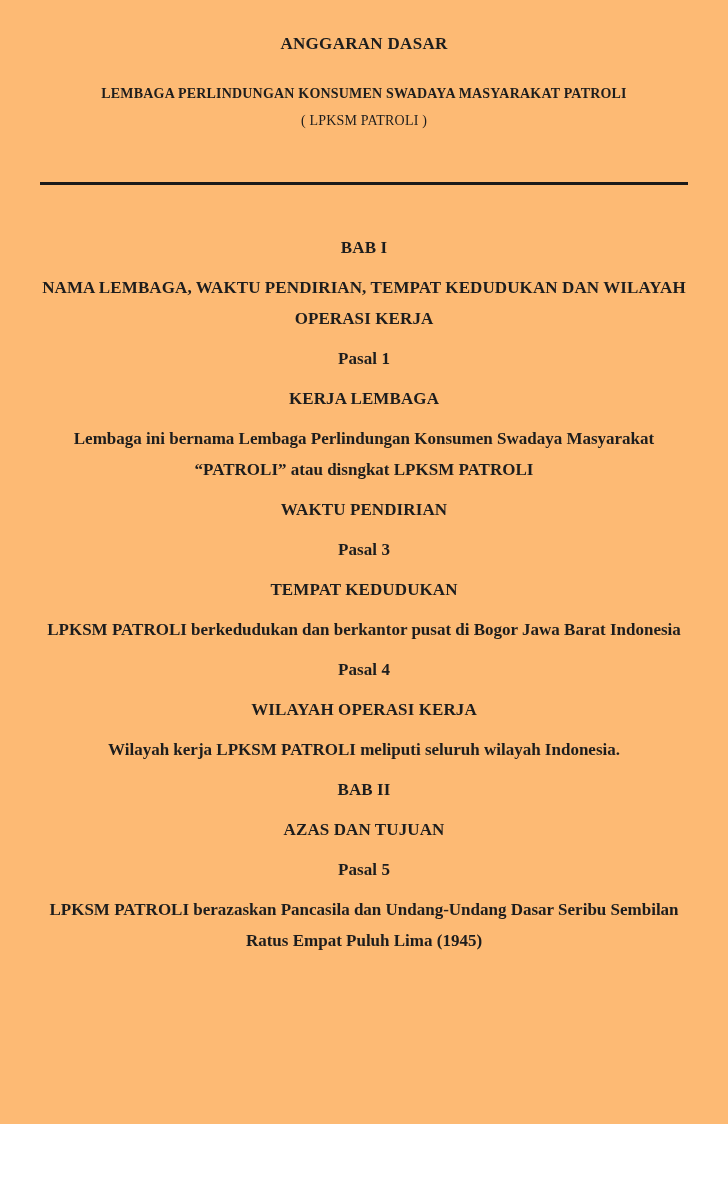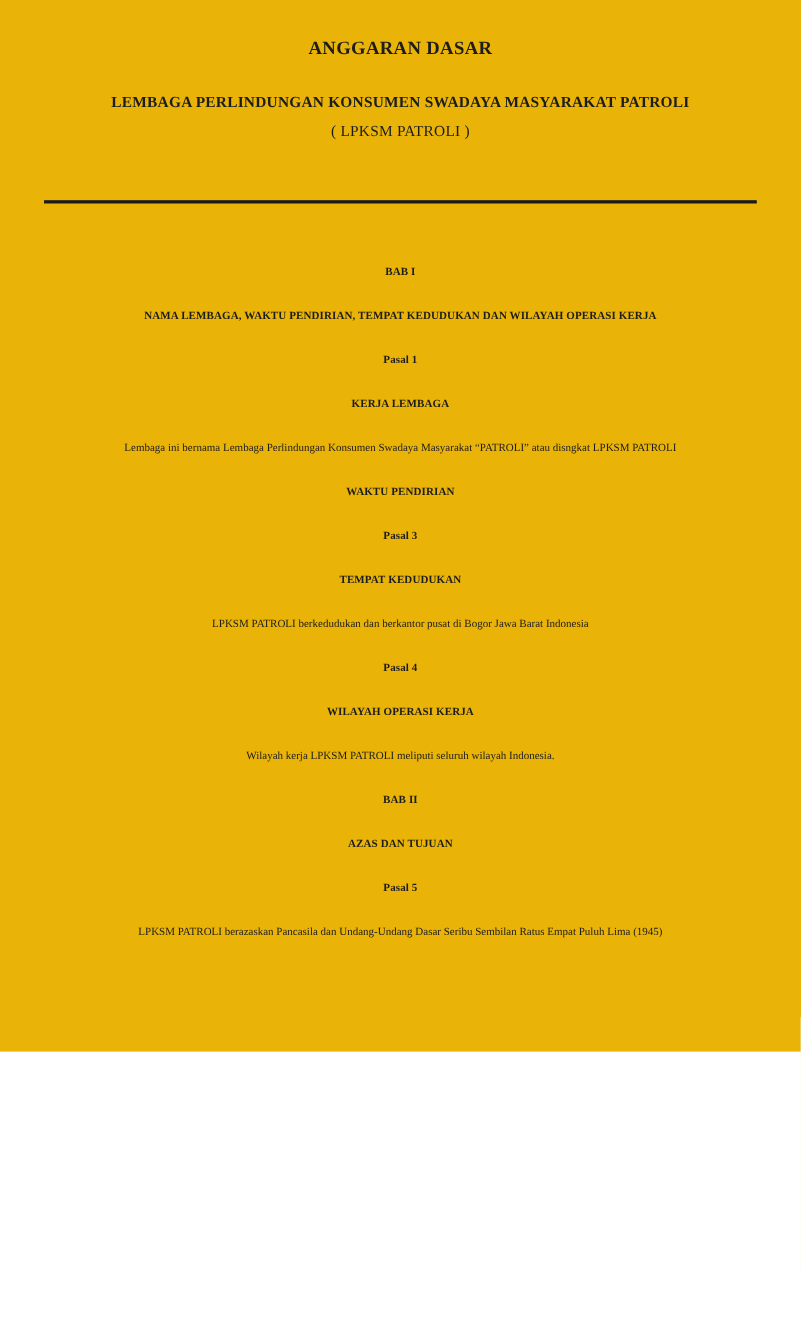--- a/index.html
+++ b/index.html
@@ -10,24 +10,24 @@
   body {
     width: 728px;
     height: 1200px;
     overflow: hidden;
     font-family: "Liberation Serif", "DejaVu Serif", serif;
     color: #1d1d1d;
   }
   .page {
     box-sizing: border-box;
     width: 728px;
-    height: 956px;
+    height: 1124px;
     padding: 33px 36px 0 36px;
     text-align: center;
-    background: #eab308;
+    background: #fdba74;
   }
   .doc-title {
     font-size: 17px;
     font-weight: bold;
     line-height: 21px;
     letter-spacing: 0.3px;
     margin: 0 0 30px 0;
   }
   .doc-subtitle {
     font-size: 14px;
@@ -46,30 +46,30 @@
   .header-divider {
     border: none;
     border-top: 3px solid #1a1a1a;
     width: 648px;
     margin: 51px auto 0 auto;
   }
   .content {
     margin-top: 47px;
   }
   .block {
-    font-size: 10px;
+    font-size: 17px;
     line-height: 31px;
     margin: 0 0 9px 0;
   }
   .heading {
     font-weight: bold;
     letter-spacing: 0.1px;
   }
   .paragraph {
-    font-weight: normal;
+    font-weight: bold;
   }
 </style>
 </head>
 <body>
 
 <div class="page">
 
   <header>
     <h1 class="doc-title">ANGGARAN DASAR</h1>
     <h2 class="doc-subtitle">LEMBAGA PERLINDUNGAN KONSUMEN SWADAYA MASYARAKAT PATROLI</h2>

